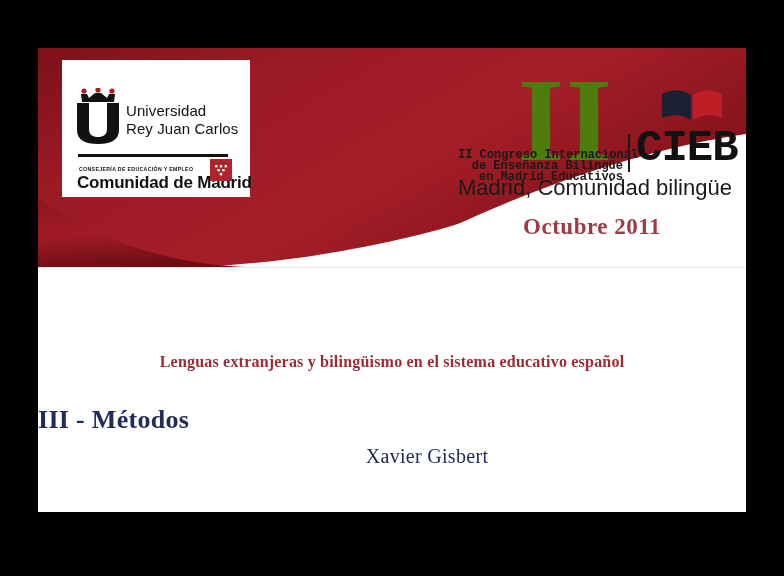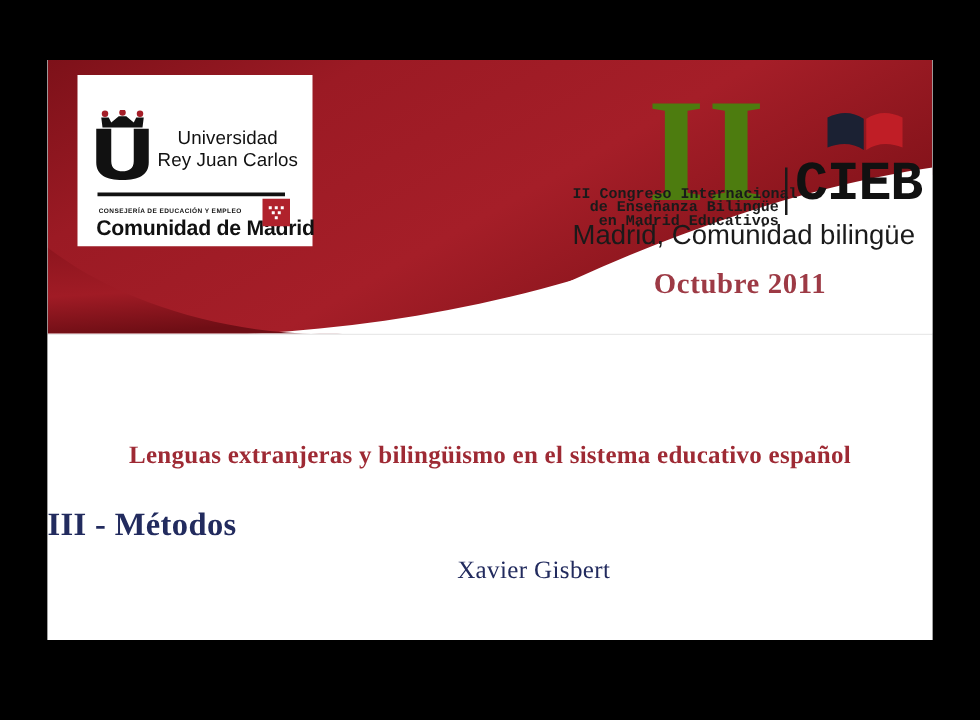--- a/index.html
+++ b/index.html
@@ -54,21 +54,20 @@
   }
 
   
   #inst-logo-card {
     position: absolute;
     left: 24px;
     top: 12px;
     width: 188px;
     height: 137px;
     background: #ffffff;
-    text-align: center;
   }
 
   
   .crown {
     position: absolute;
     left: 18px;
     top: 28px;
     width: 36px;
     height: 15px;
   }
@@ -227,21 +226,21 @@
     height: 244px;
     background: #ffffff;
   }
   #main-title {
     position: absolute;
     left: 0;
     top: 85px;
     width: 708px;
     text-align: center;
     font-family: "Liberation Serif", serif;
-    font-size: 20px;
+    font-size: 16px;
     font-weight: bold;
     color: #9e2a34;
     letter-spacing: .2px;
     white-space: nowrap;
   }
   #section-title {
     position: absolute;
     left: 0;
     top: 137px;
     width: 710px;

